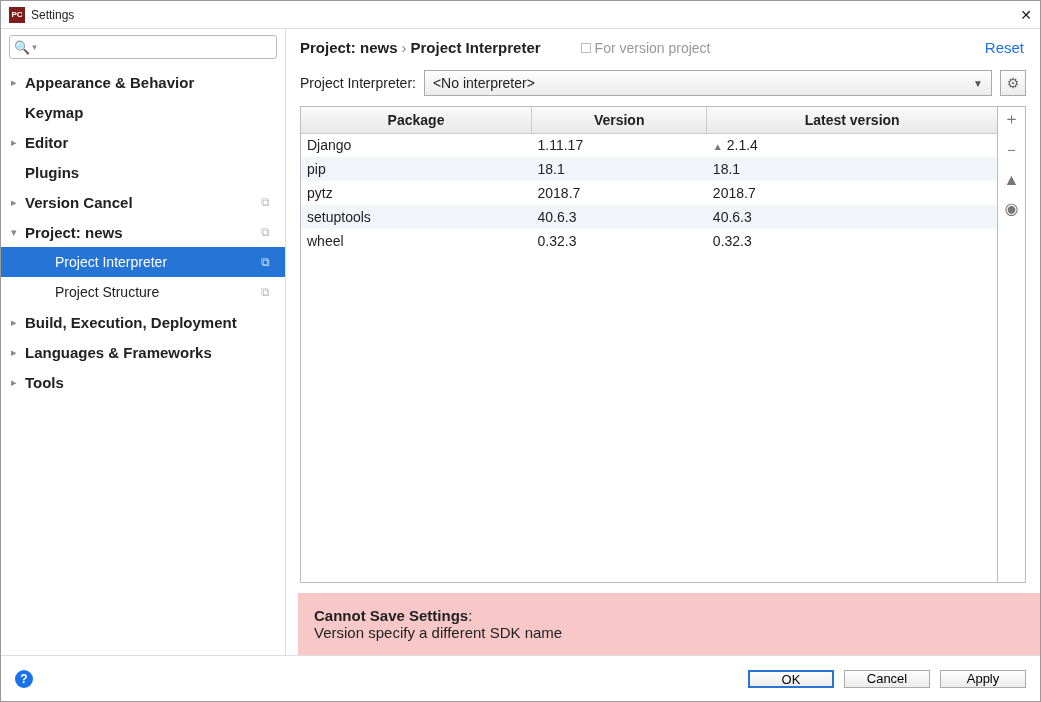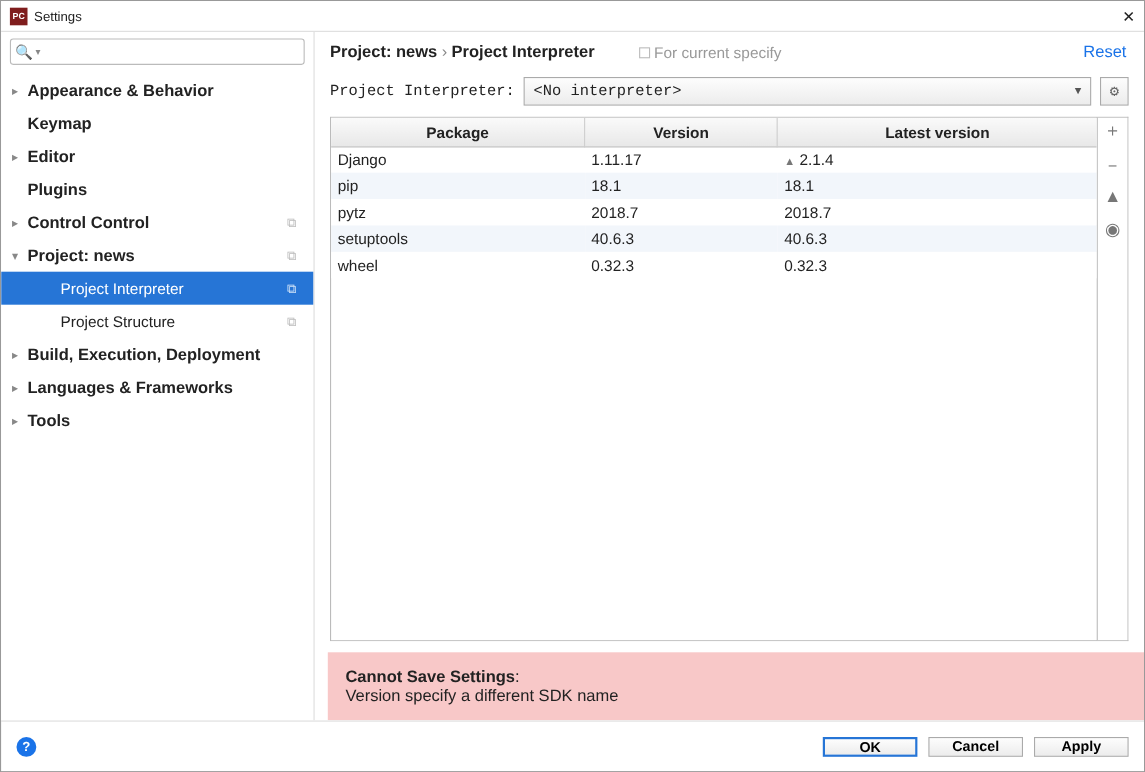--- a/index.html
+++ b/index.html
@@ -23,21 +23,21 @@
 .tree-item.child { padding-left: 40px; font-size: 14px; }
 .tree-item.selected { background: #2675d6; color: #fff; }
 .tree-item.selected .copy-ic { color: #cfe2f8; }
 .content { flex: 1; display: flex; flex-direction: column; overflow: hidden; }
 .breadcrumb-row { display: flex; align-items: center; padding: 10px 16px 6px 14px; font-size: 15px; }
 .breadcrumb { font-weight: bold; }
 .bc-sep { margin: 0 4px; color: #888; font-weight: normal; }
 .for-proj { margin-left: 40px; color: #999; font-size: 14px; display: flex; align-items: center; }
 .for-proj .sq { width: 10px; height: 10px; border: 1px solid #bbb; margin-right: 4px; }
 .reset { margin-left: auto; color: #1a73e8; cursor: pointer; font-size: 15px; }
-.interp-row { display: flex; align-items: center; padding: 8px 14px 10px 14px; font-size: 14px; gap: 8px; font-family: Liberation Mono, monospace; }
+.interp-row { display: flex; align-items: center; padding: 8px 14px 10px 14px; font-size: 14px; gap: 8px; }
 .interp-label { white-space: nowrap; }
 .interp-select { flex: 1; height: 26px; border: 1px solid #aaa; background: linear-gradient(#fdfdfd,#ececec); display: flex; align-items: center; padding: 0 8px; position: relative; cursor: pointer; }
 .interp-select .caret { position: absolute; right: 8px; font-size: 10px; color: #555; }
 .gear-btn { width: 26px; height: 26px; border: 1px solid #aaa; background: linear-gradient(#fdfdfd,#ececec); display: flex; align-items: center; justify-content: center; color: #666; cursor: pointer; }
 .table-area { flex: 1; display: flex; margin: 0 14px 10px 14px; overflow: hidden; }
 .table-wrap { flex: 1; border: 1px solid #bbb; overflow: auto; }
 table { width: 100%; border-collapse: collapse; font-size: 14px; }
 th { background: linear-gradient(#fafafa,#e8e8e8); border: 1px solid #ccc; border-top: none; height: 26px; font-weight: bold; }
 th:first-child { border-left: none; }
 th:last-child { border-right: none; }
@@ -45,21 +45,21 @@
 tr.odd td { background: #fff; }
 tr.even td { background: #f2f6fb; }
 .up-arrow { color: #777; font-size: 10px; margin-right: 4px; }
 .side-btns { width: 28px; display: flex; flex-direction: column; align-items: center; padding-top: 2px; gap: 10px; border: 1px solid #bbb; border-left: none; }
 .side-btns span { color: #777; font-size: 16px; cursor: pointer; width: 20px; text-align: center; }
 .error-banner { background: #f8c8c8; padding: 14px 16px; font-size: 15px; margin-left: 12px; }
 .error-banner .etitle { font-weight: bold; }
 .footer { height: 46px; display: flex; align-items: center; padding: 0 14px; border-top: 1px solid #ddd; }
 .help-ic { width: 18px; height: 18px; border-radius: 50%; background: #1a73e8; color: #fff; font-size: 12px; font-weight: bold; display: flex; align-items: center; justify-content: center; cursor: pointer; }
 .footer .spacer { flex: 1; }
-.btn { min-width: 86px; height: 18px; margin-left: 10px; border: 1px solid #aaa; background: linear-gradient(#fdfdfd,#ececec); cursor: pointer; font-size: 13px; font-weight: bold; }
+.btn { min-width: 86px; height: 18px; margin-left: 10px; border: 1px solid #aaa; background: linear-gradient(#fdfdfd,#ececec); cursor: pointer; font-size: 13px; }
 .btn.primary { border: 2px solid #2675d6; }
 </style>
 </head>
 <body>
 
 <div class="titlebar">
   <div class="app-icon">PC</div>
   <div class="title">Settings</div>
   <div class="close">✕</div>
 </div>
@@ -84,21 +84,21 @@
         <div class="tree-item bold">
           <span class="arrow">▸</span>
           <span class="label">Editor</span>
         </div>
         <div class="tree-item bold">
           <span class="arrow"></span>
           <span class="label">Plugins</span>
         </div>
         <div class="tree-item bold">
           <span class="arrow">▸</span>
-          <span class="label">Control Control</span>
+          <span class="label">Version Cancel</span>
           <span class="copy-ic">⧉</span>
         </div>
         <div class="tree-item bold">
           <span class="arrow">▾</span>
           <span class="label">Project: news</span>
           <span class="copy-ic">⧉</span>
         </div>
         <div class="tree-item child selected">
           <span class="arrow"></span>
           <span class="label">Project Interpreter</span>
@@ -124,21 +124,21 @@
       </div>
   </div>
 
   <div class="content">
     <div class="breadcrumb-row">
       <span class="breadcrumb">Project: news</span>
       <span class="bc-sep">›</span>
       <span class="breadcrumb">Project Interpreter</span>
       <span class="for-proj">
         <span class="sq"></span>
-        <span>For current specify</span>
+        <span>For version project</span>
       </span>
       <span class="reset">Reset</span>
     </div>
 
     <div class="interp-row">
       <span class="interp-label">Project Interpreter:</span>
       <div class="interp-select">
         <span>&lt;No interpreter&gt;</span>
         <span class="caret">▼</span>
       </div>

